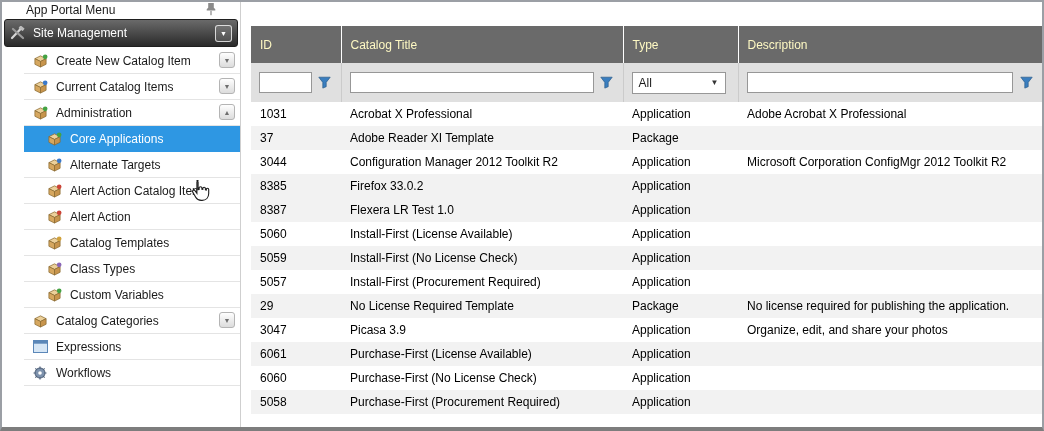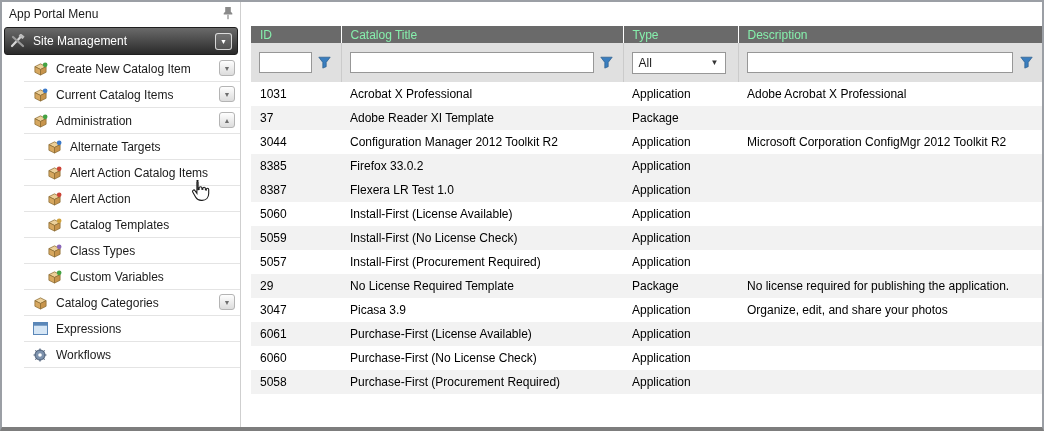--- a/index.html
+++ b/index.html
@@ -19,22 +19,22 @@
 
   
   .sidebar {
     width: 239px; flex: 0 0 239px;
     border-right: 1px solid #cfcfcf;
     display: flex; flex-direction: column;
     background: #fff;
     overflow: hidden;
   }
   .sidebar-header {
-    height: 24px; display: flex; align-items: center;
-    justify-content: space-between; padding: 0 7px;
+    height: 16px; display: flex; align-items: center;
+    justify-content: space-between; padding: 0 24px;
   }
   .group-bar {
     height: 28px; margin: 1px 2px; border-radius: 3px;
     display: flex; align-items: center; padding: 0 5px;
     color: #fff; flex: 0 0 auto; cursor: default;
   }
   .group-bar.dark { background: linear-gradient(#6a6a6a, #2a2a2a); border: 1px solid #1f1f1f; }
   .group-bar.blue { background: linear-gradient(#4c8ccc, #2c5f9b); border: 1px solid #27557f; }
   .gb-icon { width: 18px; display: flex; align-items: center; }
   .gb-label { flex: 1; margin-left: 5px; }
@@ -68,22 +68,22 @@
   .splitter { width: 10px; flex: 0 0 10px; background: #fff; }
 
   
   .main { flex: 1; padding-top: 24px; overflow: hidden; background: #fff; }
   table.grid { width: 100%; border-collapse: collapse; table-layout: fixed; }
   .grid col.c-id    { width: 90px; }
   .grid col.c-title { width: 282px; }
   .grid col.c-type  { width: 115px; }
 
   .grid th {
-    background: #6a6a6a; color: #86efac; font-weight: normal;
-    text-align: left; height: 17px; padding: 0 0 0 9px;
+    background: #6a6a6a; color: #fef9c3; font-weight: normal;
+    text-align: left; height: 37px; padding: 0 0 0 9px;
     border-left: 1px solid rgba(255,255,255,.35);
     white-space: nowrap; overflow: hidden;
   }
   .grid th:first-child { border-left: none; }
 
   .filter-row td {
     background: #e0e0e0; height: 39px; padding: 0 8px;
     border-left: 1px solid #cbcbcb; vertical-align: middle;
   }
   .filter-row td:first-child { border-left: none; }
@@ -169,20 +169,31 @@
           <span class="tree-icon">
             <svg width="15" height="14" viewBox="0 0 16 15">
               <path d="M2 5 L8 2 L14 5 L8 8 Z" fill="#ecd09a" stroke="#8a6a30" stroke-width="0.8"></path>
               <path d="M2 5 L8 8 L8 14 L2 11 Z" fill="#d6a75f" stroke="#8a6a30" stroke-width="0.8"></path>
               <path d="M14 5 L8 8 L8 14 L14 11 Z" fill="#c7944c" stroke="#8a6a30" stroke-width="0.8"></path>
               <circle cx="13" cy="3" r="2.5" fill="#44a344"></circle>
             </svg>
           </span>
           <span class="tree-label">Administration</span>
           <span class="toggle-btn">▲</span>
+        </div>
+        <div class="tree-item indent2 selected">
+          <span class="tree-icon">
+            <svg width="15" height="14" viewBox="0 0 16 15">
+              <path d="M2 5 L8 2 L14 5 L8 8 Z" fill="#ecd09a" stroke="#8a6a30" stroke-width="0.8"></path>
+              <path d="M2 5 L8 8 L8 14 L2 11 Z" fill="#d6a75f" stroke="#8a6a30" stroke-width="0.8"></path>
+              <path d="M14 5 L8 8 L8 14 L14 11 Z" fill="#c7944c" stroke="#8a6a30" stroke-width="0.8"></path>
+              <circle cx="13" cy="3" r="2.5" fill="#44a344"></circle>
+            </svg>
+          </span>
+          <span class="tree-label">Core Applications</span>
         </div>
         <div class="tree-item indent2">
           <span class="tree-icon">
             <svg width="15" height="14" viewBox="0 0 16 15">
               <path d="M2 5 L8 2 L14 5 L8 8 Z" fill="#ecd09a" stroke="#8a6a30" stroke-width="0.8"></path>
               <path d="M2 5 L8 8 L8 14 L2 11 Z" fill="#d6a75f" stroke="#8a6a30" stroke-width="0.8"></path>
               <path d="M14 5 L8 8 L8 14 L14 11 Z" fill="#c7944c" stroke="#8a6a30" stroke-width="0.8"></path>
               <circle cx="13" cy="3" r="2.5" fill="#3b79c9"></circle>
             </svg>
           </span>

